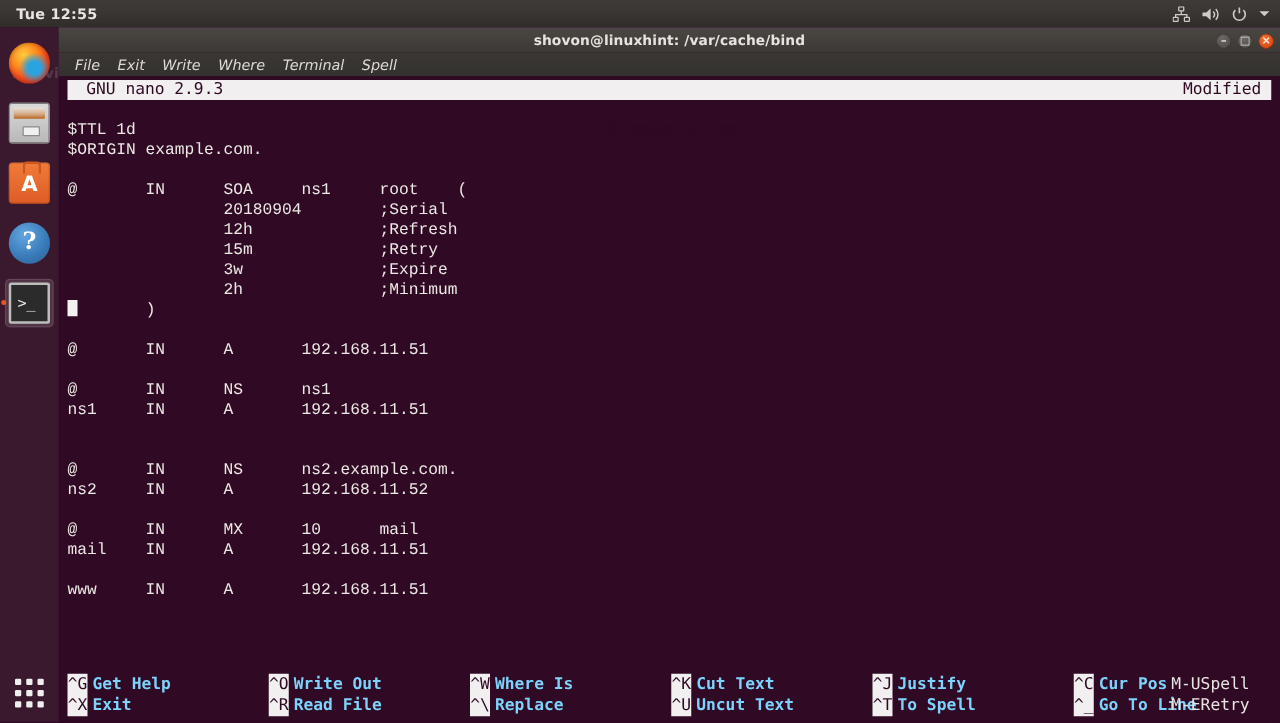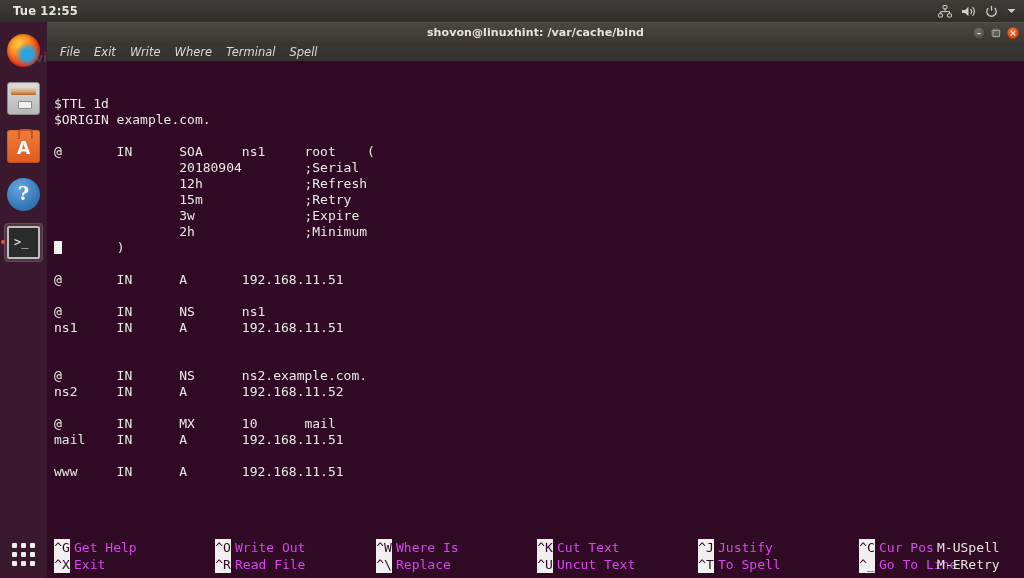--- a/index.html
+++ b/index.html
@@ -297,20 +297,21 @@
 
   #nano-body {
     position: absolute;
     left: 7px; top: 35px;
     right: 4px;
     white-space: pre;
     font-size: 13px;
     line-height: 16px;
     color: #ece8e4;
     letter-spacing: 0px;
+    font-family: Liberation Mono, monospace;
   }
   #nano-body .ln { height: 16px; white-space: pre; }
   .cursor {
     display: inline-block;
     width: 8px; height: 13px;
     background: #f4f1f0;
     vertical-align: -2px;
   }
 
   #nano-help {
@@ -327,21 +328,21 @@
   #nano-help .cell { display: flex; align-items: center; gap: 4px; }
   #nano-help .key {
     background: #f2eff0;
     color: #2d0a22;
     padding: 0 0px;
     display: inline-block;
     min-width: 16px;
     text-align: center;
     font-family: "DejaVu Sans Mono", monospace;
   }
-  #nano-help .lbl { color: #d946ef; }
+  #nano-help .lbl { color: #7dd3fc; font-weight: bold; }
 </style>
 </head>
 <body>
 
 <div id="screen">
 
   <div id="topbar">
     <div class="tb-left">
       <div class="tb-activities">
         <span>Activities</span>
@@ -448,20 +449,25 @@
       <span class="mi">File</span>
       <span class="mi">Exit</span>
       <span class="mi">Write</span>
       <span class="mi">Where</span>
       <span class="mi">Terminal</span>
       <span class="mi">Spell</span>
     </div>
 
     <div id="nano">
 
+      <div id="nano-title">
+        <span class="nt-left">GNU nano 2.9.3</span>
+        <span class="nt-mid">db.example.com</span>
+        <span class="nt-right">Modified</span>
+      </div>
 
       <div id="nano-body"><div class="ln">$TTL 1d</div><div class="ln">$ORIGIN example.com.</div><div class="ln">&nbsp;</div><div class="ln">@       IN      SOA     ns1     root    (</div><div class="ln">                20180904        ;Serial</div><div class="ln">                12h             ;Refresh</div><div class="ln">                15m             ;Retry</div><div class="ln">                3w              ;Expire</div><div class="ln">                2h              ;Minimum</div><div class="ln"><span class="cursor"></span>       )</div><div class="ln">&nbsp;</div><div class="ln">@       IN      A       192.168.11.51</div><div class="ln">&nbsp;</div><div class="ln">@       IN      NS      ns1</div><div class="ln">ns1     IN      A       192.168.11.51</div><div class="ln">&nbsp;</div><div class="ln">&nbsp;</div><div class="ln">@       IN      NS      ns2.example.com.</div><div class="ln">ns2     IN      A       192.168.11.52</div><div class="ln">&nbsp;</div><div class="ln">@       IN      MX      10      mail</div><div class="ln">mail    IN      A       192.168.11.51</div><div class="ln">&nbsp;</div><div class="ln">www     IN      A       192.168.11.51</div></div>
 
       <div id="nano-help" style="grid-template-columns: repeat(6, 1fr);"><div class="cell"><span class="key">^G</span><span class="lbl">Get Help</span></div><div class="cell"><span class="key">^O</span><span class="lbl">Write Out</span></div><div class="cell"><span class="key">^W</span><span class="lbl">Where Is</span></div><div class="cell"><span class="key">^K</span><span class="lbl">Cut Text</span></div><div class="cell"><span class="key">^J</span><span class="lbl">Justify</span></div><div class="cell"><span class="key">^C</span><span class="lbl">Cur Pos</span></div><div class="cell"><span class="key">^X</span><span class="lbl">Exit</span></div><div class="cell"><span class="key">^R</span><span class="lbl">Read File</span></div><div class="cell"><span class="key">^\</span><span class="lbl">Replace</span></div><div class="cell"><span class="key">^U</span><span class="lbl">Uncut Text</span></div><div class="cell"><span class="key">^T</span><span class="lbl">To Spell</span></div><div class="cell"><span class="key">^_</span><span class="lbl">Go To Line</span></div></div>
 
     <div style="position: absolute; right: 0px; bottom: 6px; width: 120px; left: 890px; font-size: 13px; line-height: 17px; white-space: pre;"><div class="cell"><span class="key wide">M-U</span><span class="lbl">Spell</span></div><div class="cell"><span class="key wide">M-E</span><span class="lbl">Retry</span></div></div>
       </div>
   </div>
 </div>
 

